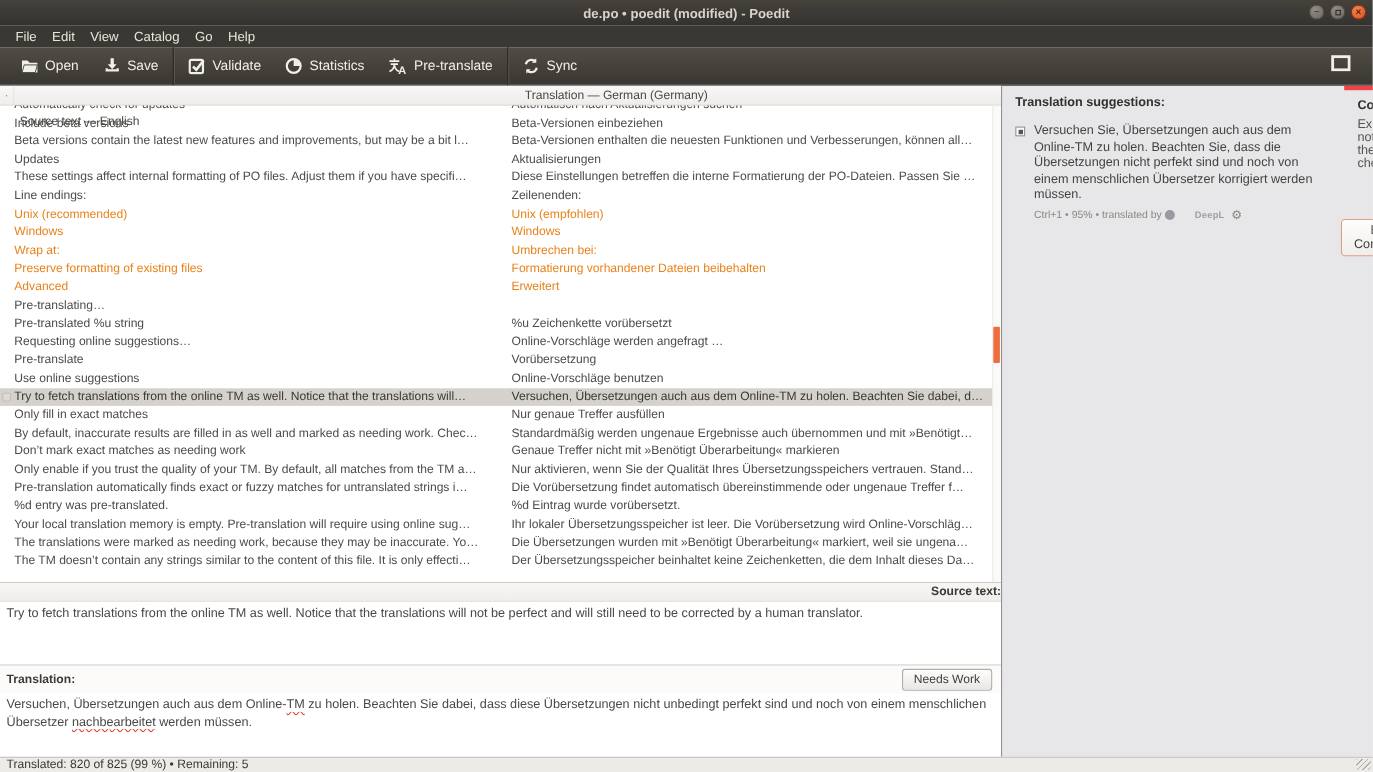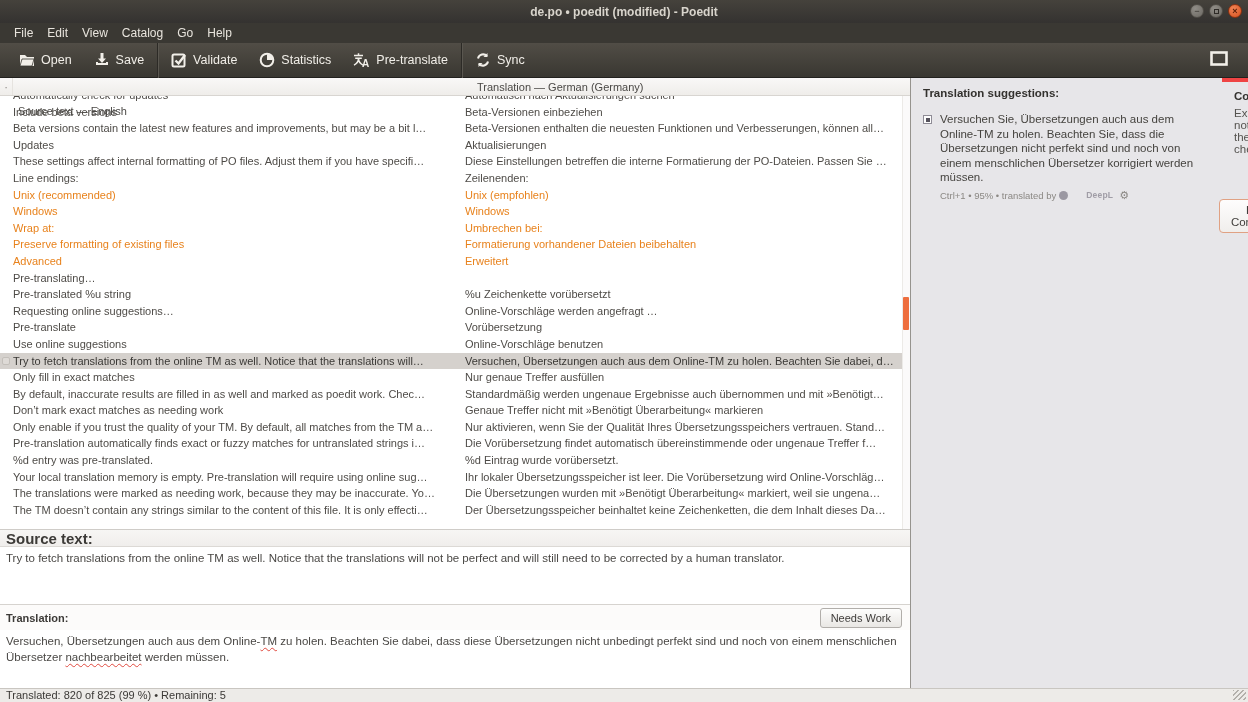--- a/index.html
+++ b/index.html
@@ -47,22 +47,22 @@
   .row .c-src { width:457px; padding-left:13px; overflow:hidden; line-height:16.6px; }
   .row .c-trans { width:453px; padding-left:8px; overflow:hidden; line-height:16.6px; }
   .row.accent { color:#e8821c; }
   .row.selected { background:#d5d1cd; color:#3a3835; }
   .comment-indicator { position:absolute; left:2px; top:4px; width:8px; height:8px;
     border:1px solid #c3bfba; border-radius:2px; background:#dedad6; }
   .scroll-track { position:absolute; right:0; top:0; width:8px; height:433px; background:#fbfafa; border-left:1px solid #eceae7; }
   .scroll-thumb { position:absolute; right:1px; top:201px; width:6px; height:33px; background:#ee6e3e; border-radius:1px; }
 
   .panel-header { height:18px; background:linear-gradient(#f7f6f4,#f0eeec); border-top:1px solid #cfccc8;
-    border-bottom:1px solid #dcd9d5; font-size:15px; font-weight:bold; color:#3c3a37; line-height:17px;
-    padding-left:6px; flex:0 0 auto; }
+    border-bottom:1px solid #dcd9d5; font-size:11px; font-weight:bold; color:#3c3a37; line-height:17px;
+    padding-left:6px; flex:0 0 auto;text-align:right; }
   .source-body { height:57px; font-size:11.5px; color:#4a4845; padding:4px 10px 0 6px; line-height:15px; flex:0 0 auto; }
 
   .trans-header { height:26px; border-top:1px solid #d6d3cf; display:flex; align-items:center;
     padding:0 8px 0 6px; background:#fcfbfa; flex:0 0 auto; }
   .trans-label { font-size:11px; font-weight:bold; color:#3c3a37; flex:1; }
   .needs-work { height:20px; padding:0 10px; border:1px solid #b1aeaa; border-radius:3px;
     background:linear-gradient(#fdfdfc,#e9e7e4); font-size:11px; color:#3f3d3a; font-family:inherit; }
   .trans-body { flex:1; font-size:11.5px; color:#4a4845; padding:4px 12px 0 6px; line-height:15.5px; }
   .squiggle { text-decoration:underline; text-decoration-style:wavy; text-decoration-color:#e04a3f;
     text-decoration-thickness:1px; text-underline-offset:2px; }
@@ -262,21 +262,21 @@
             <div class="row selected">
               <span class="comment-indicator"></span>
               <div class="c-src">Try to fetch translations from the online TM as well. Notice that the translations will…</div>
               <div class="c-trans">Versuchen, Übersetzungen auch aus dem Online-TM zu holen. Beachten Sie dabei, d…</div>
             </div>
             <div class="row">
               <div class="c-src">Only fill in exact matches</div>
               <div class="c-trans">Nur genaue Treffer ausfüllen</div>
             </div>
             <div class="row">
-              <div class="c-src">By default, inaccurate results are filled in as well and marked as poedit work. Chec…</div>
+              <div class="c-src">By default, inaccurate results are filled in as well and marked as needing work. Chec…</div>
               <div class="c-trans">Standardmäßig werden ungenaue Ergebnisse auch übernommen und mit »Benötigt…</div>
             </div>
             <div class="row">
               <div class="c-src">Don’t mark exact matches as needing work</div>
               <div class="c-trans">Genaue Treffer nicht mit »Benötigt Überarbeitung« markieren</div>
             </div>
             <div class="row">
               <div class="c-src">Only enable if you trust the quality of your TM. By default, all matches from the TM a…</div>
               <div class="c-trans">Nur aktivieren, wenn Sie der Qualität Ihres Übersetzungsspeichers vertrauen. Stand…</div>
             </div>

